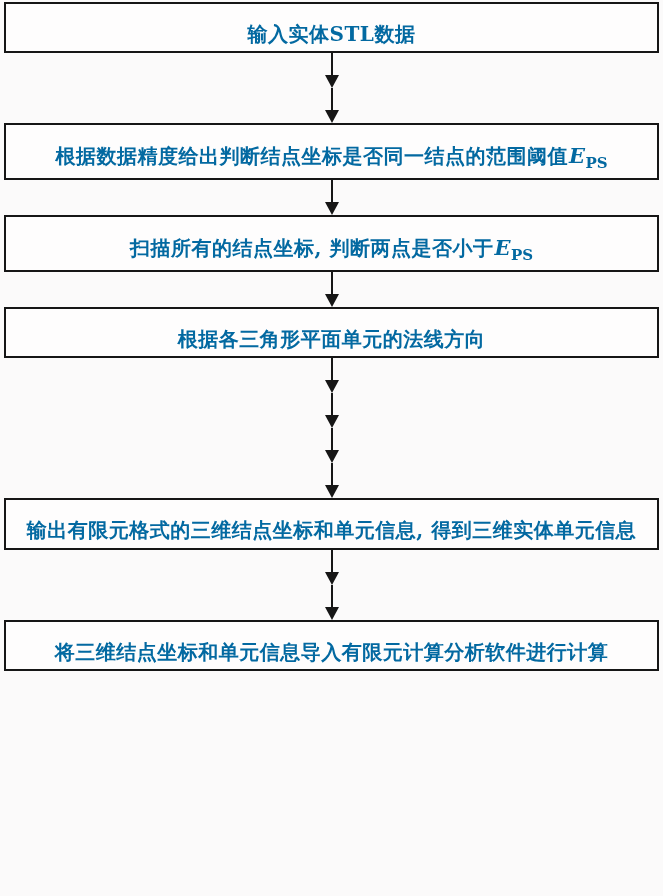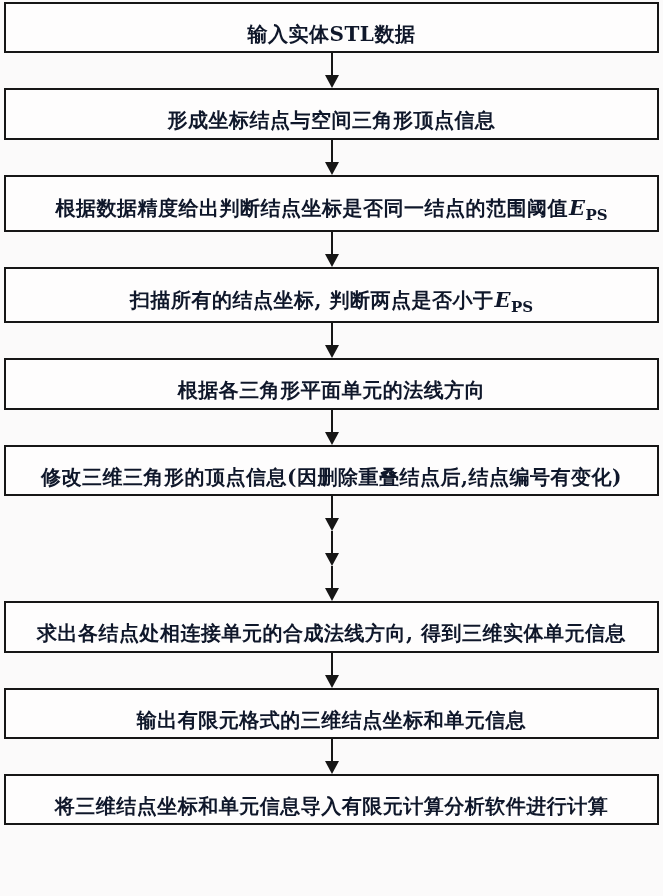--- a/index.html
+++ b/index.html
@@ -28,21 +28,21 @@
     min-height: 42px;
     display: flex;
     align-items: center;
     justify-content: center;
     text-align: center;
     padding: 4px 10px;
   }
   .node-text {
     font-size: 20px;
     font-weight: bold;
-    color: #0f172a;
+    color: #0369a1;
     line-height: 1.32;
     letter-spacing: 0.5px;
     margin-top: 13px;
   }
   .evar {
     font-style: italic;
     font-weight: bold;
     font-size: 21px;
     padding-left: 1px;
   }
@@ -79,23 +79,20 @@
 
   <div class="node">
     <span class="node-text"><span>输入实体STL数据</span></span>
   </div>
 
   <div class="connector">
     <div class="line"></div>
     <div class="head"></div>
   </div>
 
-  <div class="node">
-    <span class="node-text"><span>形成坐标结点与空间三角形顶点信息</span></span>
-  </div>
 
   <div class="connector">
     <div class="line"></div>
     <div class="head"></div>
   </div>
 
   <div class="node">
     <span class="node-text"><span>根据数据精度给出判断结点坐标是否同一结点的范围阈值</span><span class="evar">E</span><span class="esub">PS</span></span>
   </div>
 
@@ -115,53 +112,47 @@
 
   <div class="node">
     <span class="node-text"><span>根据各三角形平面单元的法线方向</span></span>
   </div>
 
   <div class="connector">
     <div class="line"></div>
     <div class="head"></div>
   </div>
 
-  <div class="node">
-    <span class="node-text"><span>修改三维三角形的顶点信息(因删除重叠结点后,结点编号有变化)</span></span>
-  </div>
 
   <div class="connector">
     <div class="line"></div>
     <div class="head"></div>
   </div>
 
 
   <div class="connector">
     <div class="line"></div>
     <div class="head"></div>
   </div>
 
 
   <div class="connector">
     <div class="line"></div>
     <div class="head"></div>
   </div>
 
   <div class="node">
-    <span class="node-text"><span>求出各结点处相连接单元的合成法线方向, 得到三维实体单元信息</span></span>
+    <span class="node-text"><span>输出有限元格式的三维结点坐标和单元信息, 得到三维实体单元信息</span></span>
   </div>
 
   <div class="connector">
     <div class="line"></div>
     <div class="head"></div>
   </div>
 
-  <div class="node">
-    <span class="node-text"><span>输出有限元格式的三维结点坐标和单元信息</span></span>
-  </div>
 
   <div class="connector">
     <div class="line"></div>
     <div class="head"></div>
   </div>
 
   <div class="node">
     <span class="node-text"><span>将三维结点坐标和单元信息导入有限元计算分析软件进行计算</span></span>
   </div>
 

